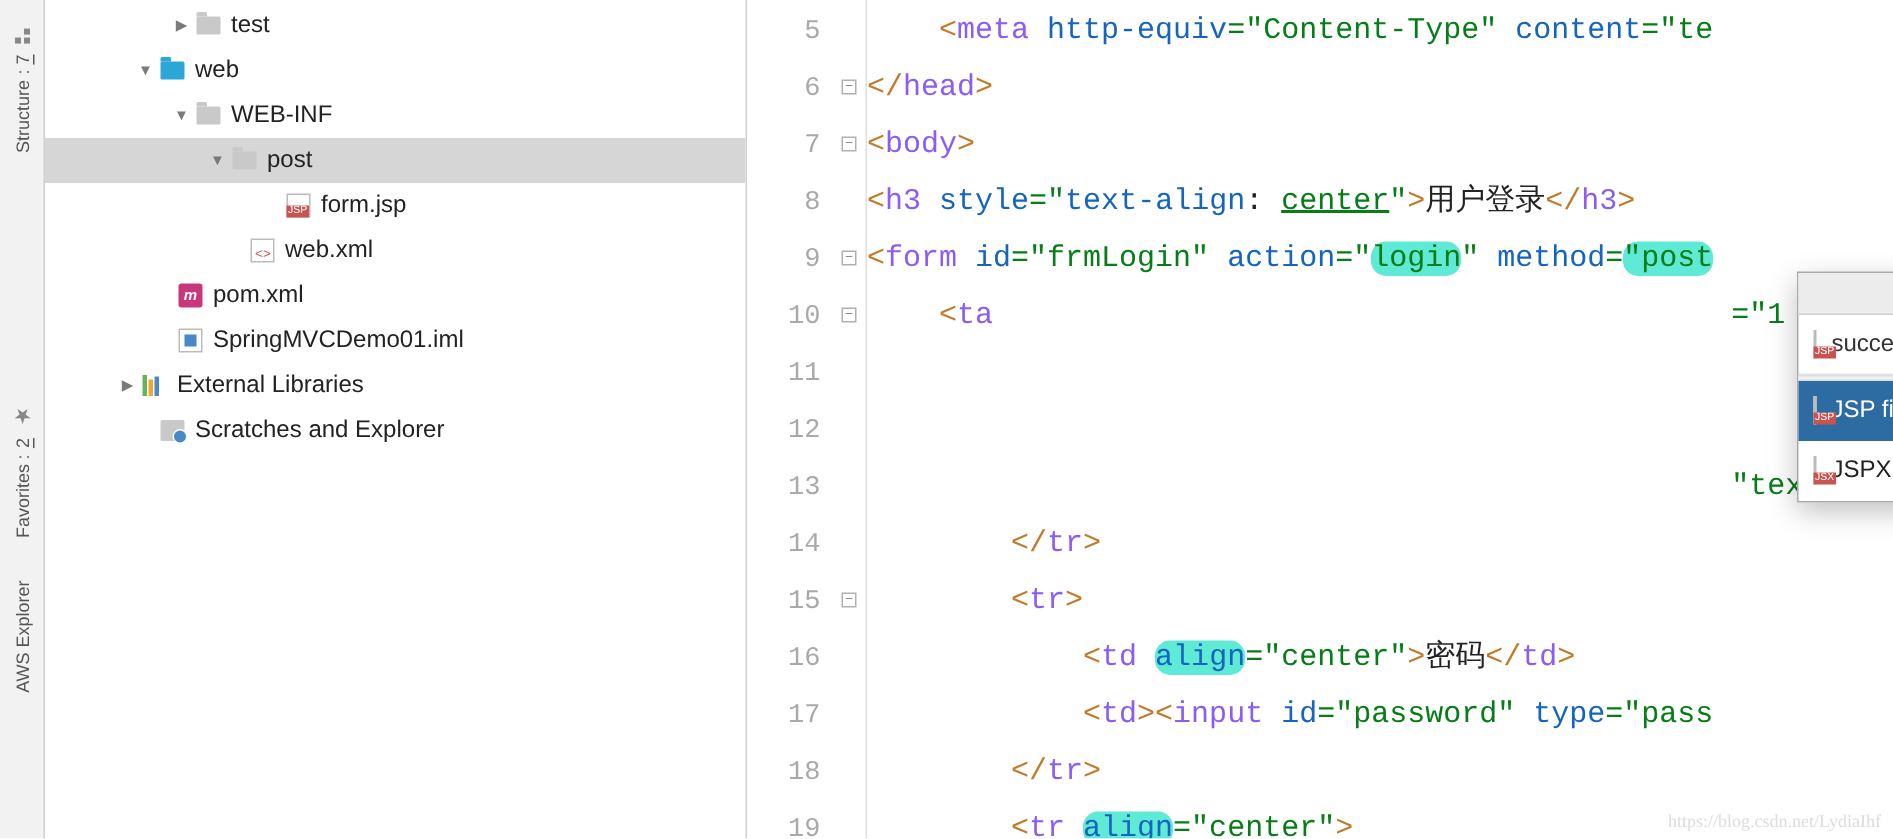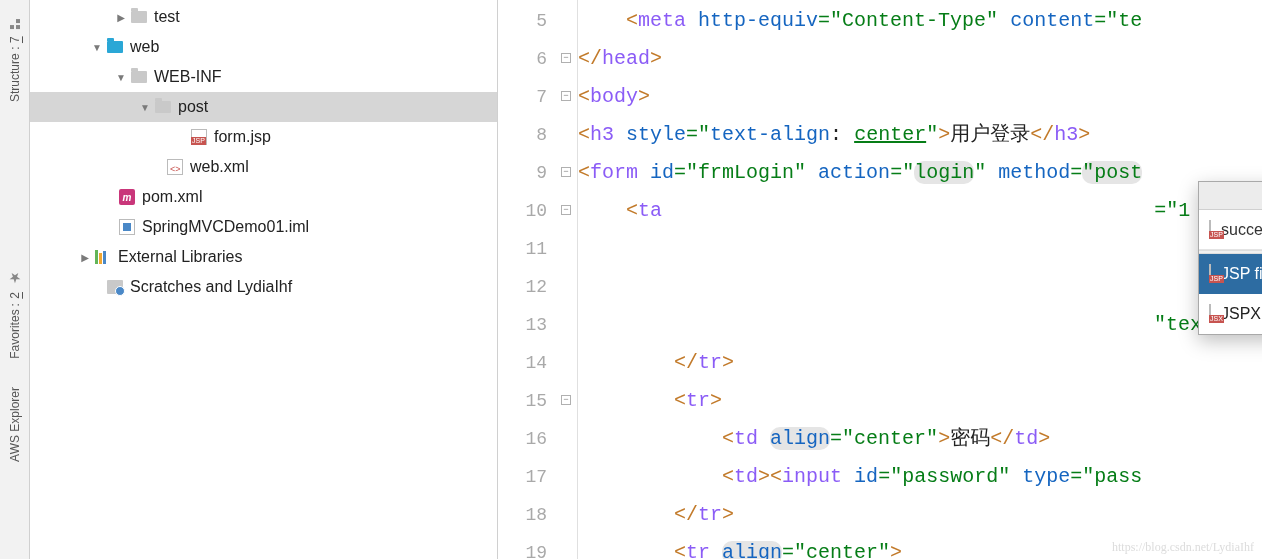--- a/index.html
+++ b/index.html
@@ -47,21 +47,21 @@
 .gutter .ln { height: 38px; text-align: right; padding-right: 30px; color: #a9a9a9; font-family: "Consolas","Courier New",monospace; font-size: 18px; line-height: 38px; position:relative; }
 .gutter .ln .fold{position:absolute;right:6px;top:13px;width:10px;height:10px;border:1px solid #b0b0b0;background:#fff;font-size:9px;line-height:9px;text-align:center;color:#888;}
 .code { flex: 1; font-family: "Consolas","Courier New",monospace; font-size: 20px; padding-top: 2px; overflow: hidden; white-space: pre; }
 .code .line { height: 38px; line-height: 38px; }
 .c-tag { color: #c27a2a; } 
 .cn-tag { color: #8b5cf6; } 
 .c-attr { color: #1565c0; } 
 .c-val { color: #067d17; text-decoration: underline; } 
 .c-str { color: #067d17; }
 .c-txt { color: #222; }
-.hl-y { background: #e5e5e5; border-radius:10px; }
+.hl-y { background: #5eead4; border-radius:10px; }
 
 
 .popup { position: absolute; left: 700px; top: 181px; width: 498px; background: #fff; border: 1px solid #a9a9a9; box-shadow: 0 6px 18px rgba(0,0,0,.25); }
 .popup .title { background: #ececec; text-align: center; font-size: 15px; padding: 5px 0; border-bottom: 1px solid #d0d0d0; color: #333; }
 .popup .input-row { display: flex; align-items: center; padding: 6px 10px; height: 40px; border-bottom: 1px solid #e4e4e4; }
 .popup .input-row input { border: none; outline: none; font-size: 16px; flex: 1; margin-left: 10px; color: #333; }
 .popup .opt { display: flex; align-items: center; padding: 0 10px; height: 40px; font-size: 16px; color: #222; }
 .popup .opt.selected { background: #2d6ca2; color: #fff; }
 .popup .opt .icon { margin-right: 10px; }
 .popup .sep { height:4px; background:#f0f0f0; border-top:1px solid #ddd; border-bottom:1px solid #ddd; }
@@ -169,21 +169,21 @@
             </span>
           </span>
           <span>External Libraries</span>
         </div>
         <div class="tree-row">
           <span class="indent" style="width:60px"></span>
           <span class="twisty"></span>
           <span class="icon">
             <span class="i-scratch"></span>
           </span>
-          <span>Scratches and LydiaIhf</span>
+          <span>Scratches and Explorer</span>
         </div>
       </div>
   </div>
 
   <div class="editor">
     <div class="gutter" id="gutter">
         <div class="ln">5</div>
         <div class="ln">6<span class="fold">−</span></div>
         <div class="ln">7<span class="fold">−</span></div>
         <div class="ln">8</div>

